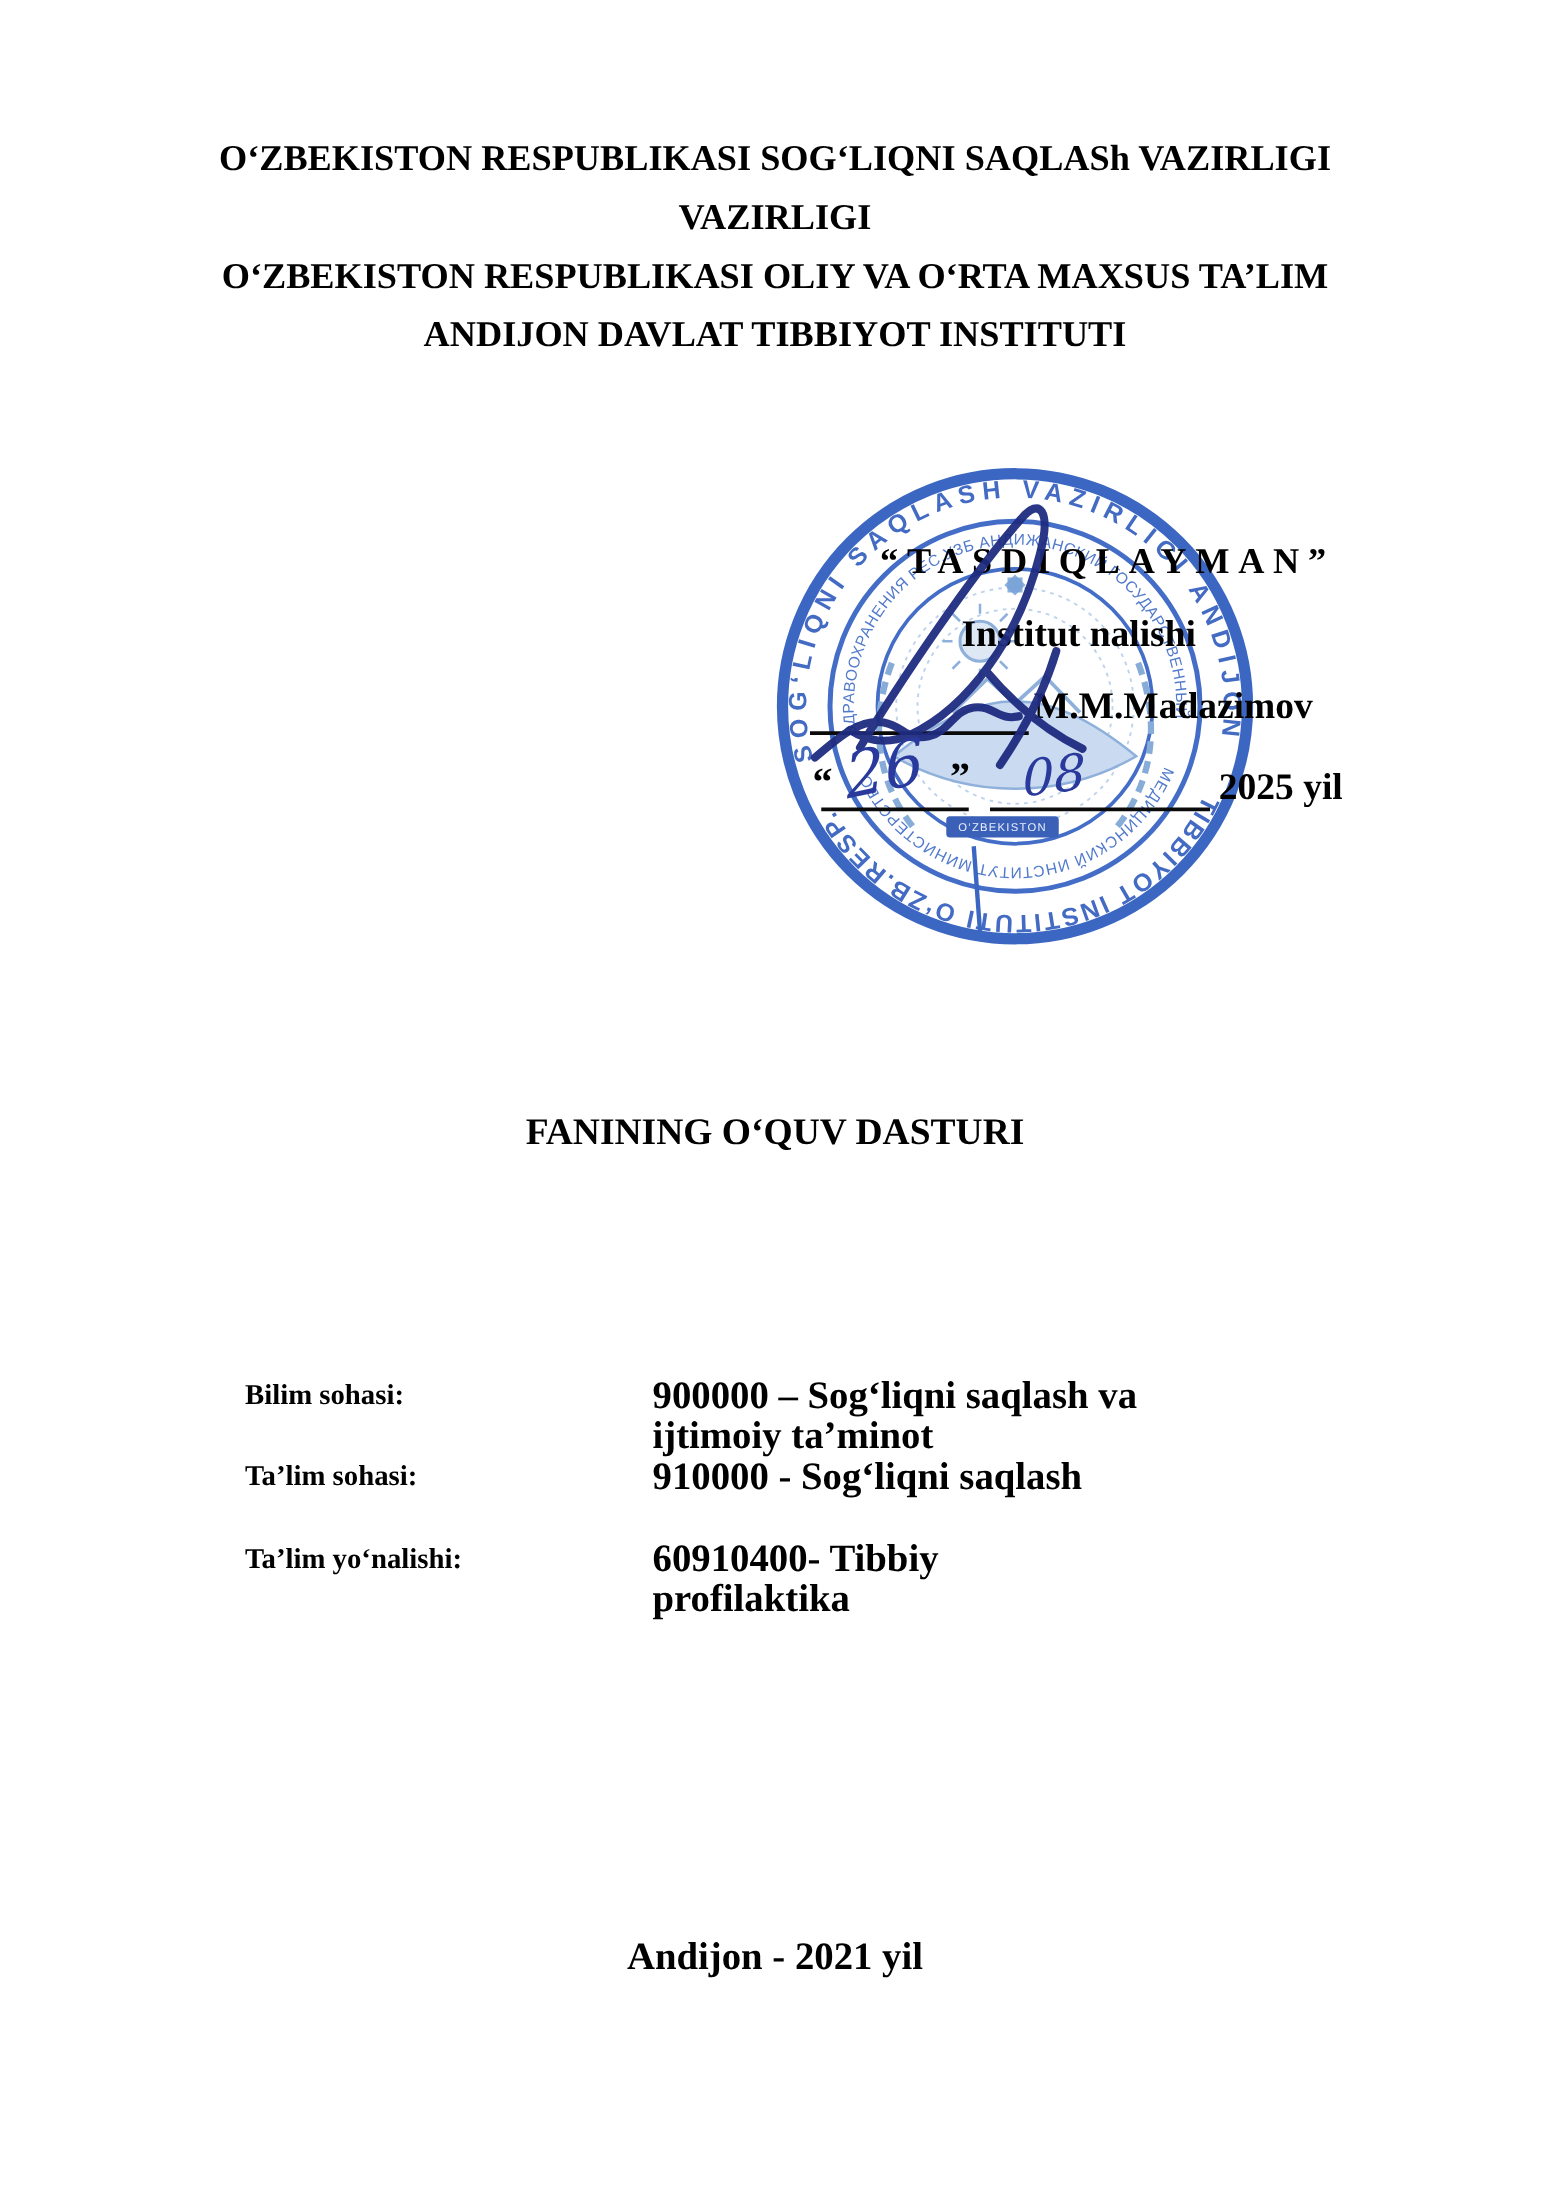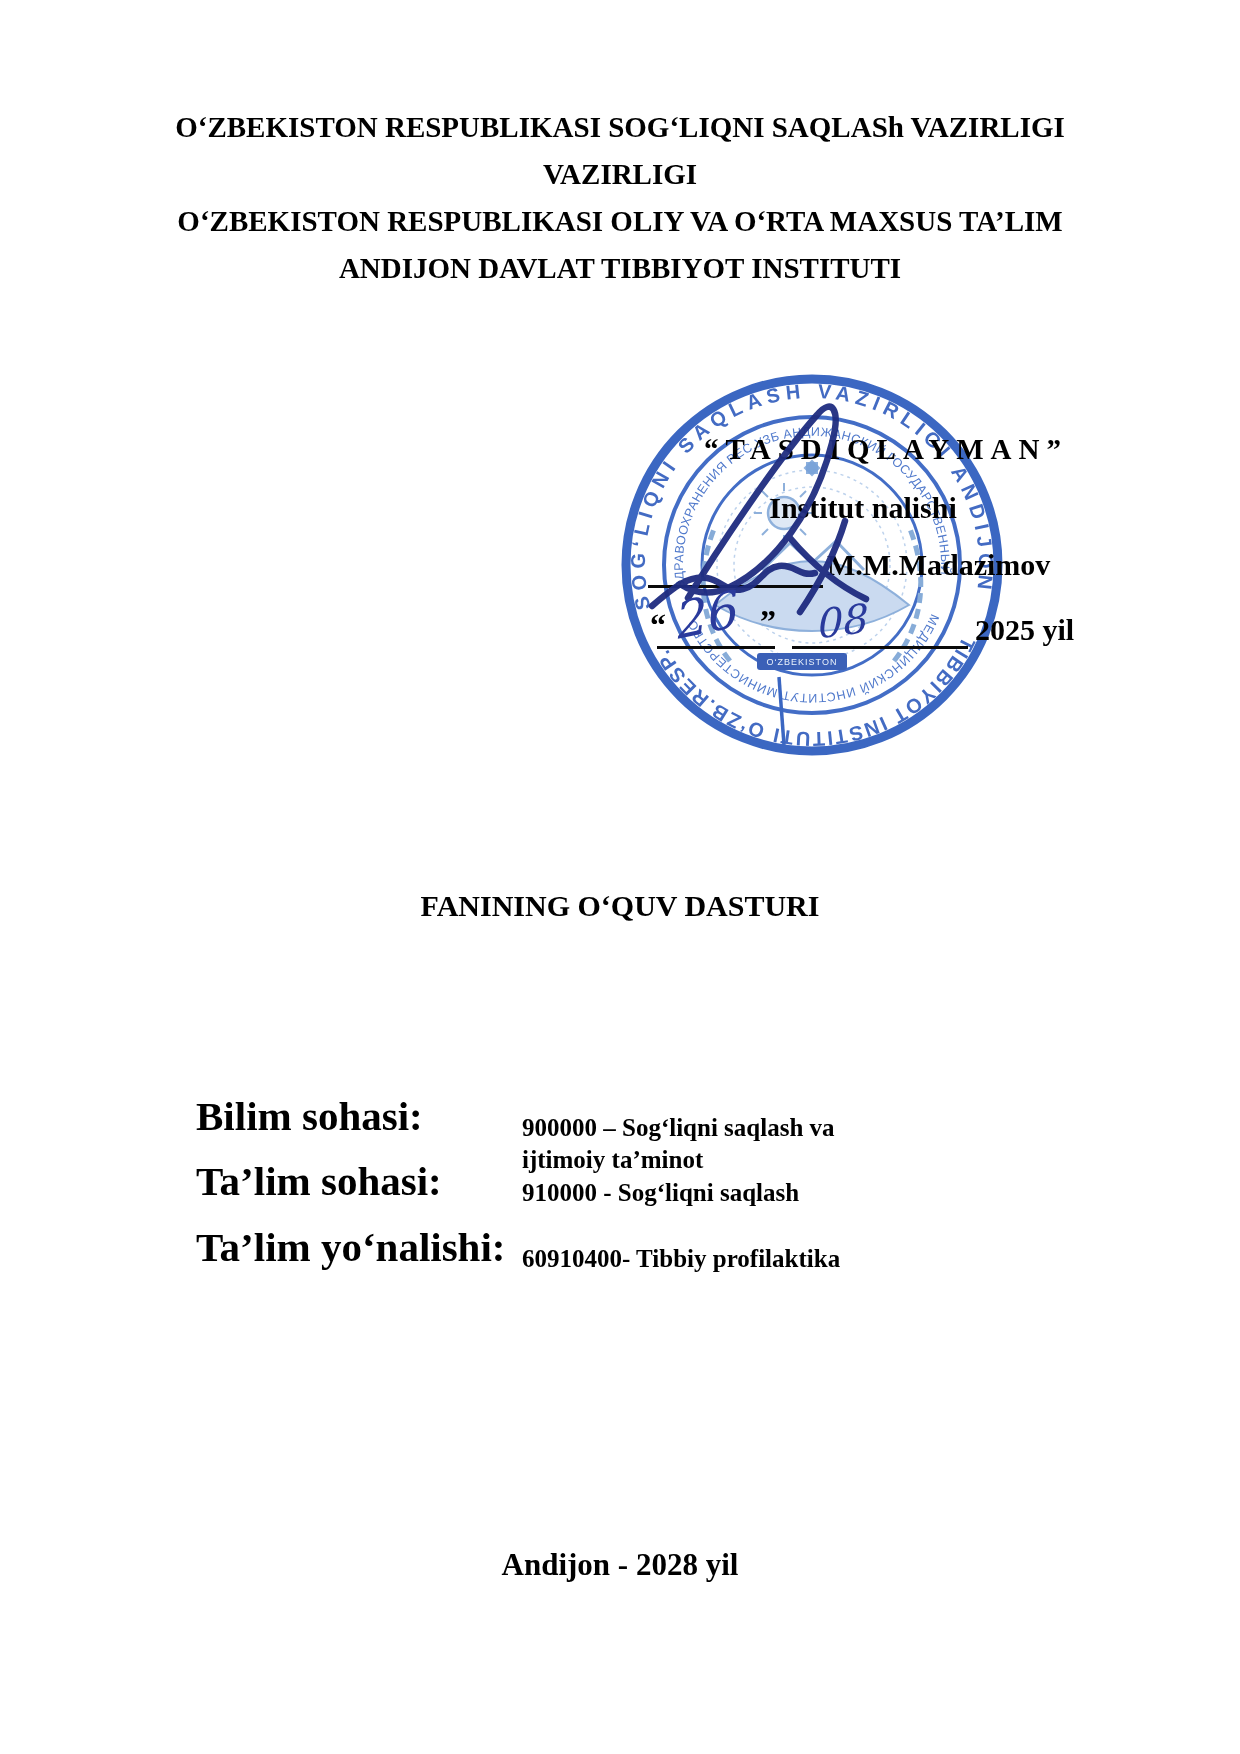--- a/index.html
+++ b/index.html
@@ -7,22 +7,22 @@
     position:relative; width:1240px; height:1754px; background:#ffffff;
     font-family:"Liberation Serif", serif; color:#000; overflow:hidden;
   }
   .center-text { left:0; width:100%; text-align:center; }
   .abs { position:absolute; }
 
   .header { top:104px; font-size:29px; line-height:47px; font-weight:bold; }
   .doc-title { top:878px; font-size:30px; line-height:56px; font-weight:bold; }
   .footer-line { top:1547px; font-size:31px; font-weight:bold; }
 
-  .field-label { left:196px; font-size:41px; line-height:32px; font-weight:bold; white-space:nowrap; }
-  .field-value { left:522px; width:390px; font-size:25px; line-height:32px; font-weight:bold;margin-top:12px; }
+  .field-label { left:196px; font-size:23px; line-height:32px; font-weight:bold; white-space:nowrap; }
+  .field-value { left:522px; width:390px; font-size:31px; line-height:32px; font-weight:bold; }
   .field-value .wrap2 { display:block; }
   .row1 { top:1100px; } .row2 { top:1165px; } .row3 { top:1231px; }
 
   .stamp-svg { left:612px; top:365px; width:400px; height:400px; z-index:1; opacity:.93; }
   .sig-svg   { left:612px; top:365px; width:400px; height:400px; z-index:3; pointer-events:none; }
 
   .tasdiq { top:433px; left:690px; width:392px; text-align:center; letter-spacing:7px;
             font-size:29px; font-weight:bold; z-index:2; white-space:nowrap; }
   .rektor { top:491px; left:743px; width:240px; text-align:center; font-size:30px; font-weight:bold; z-index:2; }
   .mname  { top:548px; left:827px; font-size:30px; font-weight:bold; z-index:2; }
@@ -138,15 +138,15 @@
   <div class="abs field-label row2">Ta’lim sohasi:</div>
   <div class="abs field-value row2">
     <span>910000 - Sog‘liqni saqlash</span>
   </div>
 
   <div class="abs field-label row3">Ta’lim yo‘nalishi:</div>
   <div class="abs field-value row3">
     <span>60910400- Tibbiy profilaktika</span>
   </div>
 
-  <div class="abs center-text footer-line">Andijon - 2028 yil</div>
+  <div class="abs center-text footer-line">Andijon - 2021 yil</div>
 
 </div>
 
 </body></html>

